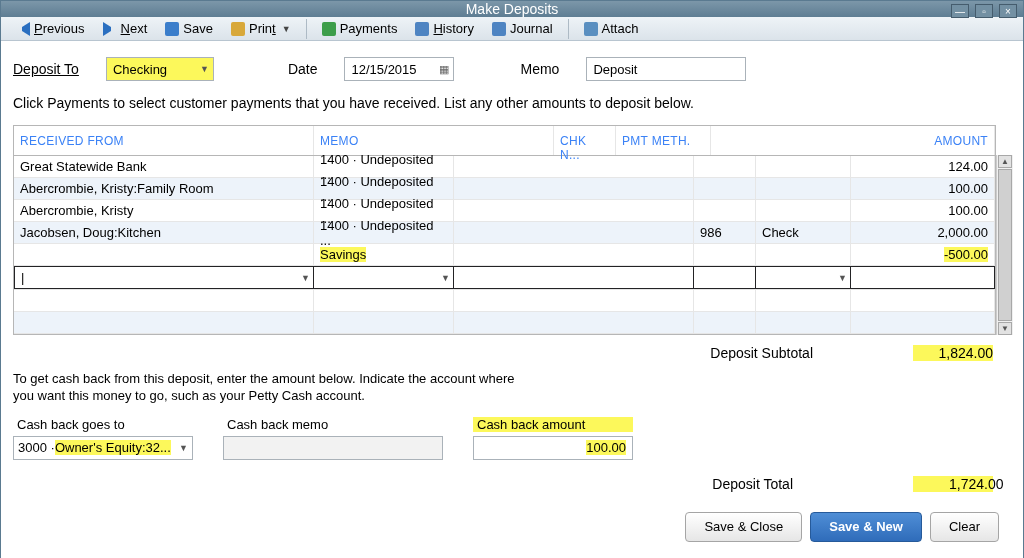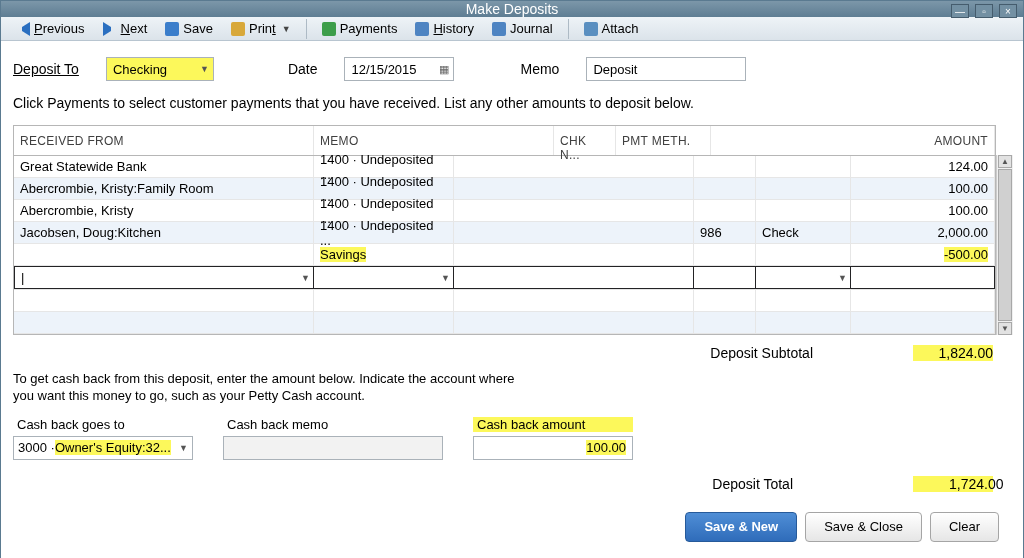--- a/index.html
+++ b/index.html
@@ -21,21 +21,21 @@
 .combo .arr { position: absolute; right: 4px; font-size: 9px; color: #555; }
 .hl { background: #fcf85b; }
 .txt-input { border: 1px solid #aab2b9; height: 24px; padding: 0 6px; font-size: 13px; display: flex; align-items: center; background: #fff; }
 .date-input { width: 110px; position: relative; }
 .date-input .cal { position: absolute; right: 4px; font-size: 11px; color: #666; }
 .memo-input { width: 160px; }
 .hint { font-size: 14px; margin-bottom: 14px; }
 .grid-wrap { position: relative; flex-shrink: 0; }
 .grid { border: 1px solid #b6b6b6; display: flex; flex-direction: column; background: #fff; }
 .ghead { display: flex; height: 30px; border-bottom: 1px solid #b6b6b6; background: #fff; }
-.ghead > div { color: #404040; font-size: 12px; padding: 8px 6px 0 6px; border-right: 1px solid #e6e6e6; text-transform: uppercase; letter-spacing: 0.3px; display: flex; align-items: flex-start; }
+.ghead > div { color: #3b82f6; font-size: 12px; padding: 8px 6px 0 6px; border-right: 1px solid #e6e6e6; text-transform: uppercase; letter-spacing: 0.3px; display: flex; align-items: flex-start; }
 .col-from { width: 300px; }
 .col-acct { width: 140px; }
 .col-memo { width: 240px; }
 .col-chk { width: 62px; }
 .col-pmt { width: 95px; }
 .col-amt { flex: 1; justify-content: flex-end !important; text-align: right; }
 .grow { height: 22px; display: flex; border-bottom: 1px solid #e6e6e6; font-size: 13px; }
 .grow.alt { background: #edf3fa; }
 .grow > div { padding: 2px 6px; border-right: 1px solid #e6e6e6; display: flex; align-items: center; }
 .grow .col-amt { justify-content: flex-end; }
@@ -264,18 +264,18 @@
           </div>
       </div>
     </div>
 
     <div class="total-row">
       <span>Deposit Total</span>
       <span class="val hl">1,724.00</span>
     </div>
 
     <div class="actions">
+      <button class="btn">Save &amp; Close</button>
       <button class="btn primary">Save &amp; New</button>
-      <button class="btn">Save &amp; Close</button>
       <button class="btn">Clear</button>
     </div>
   </div>
 </div>
 
 </body></html>

